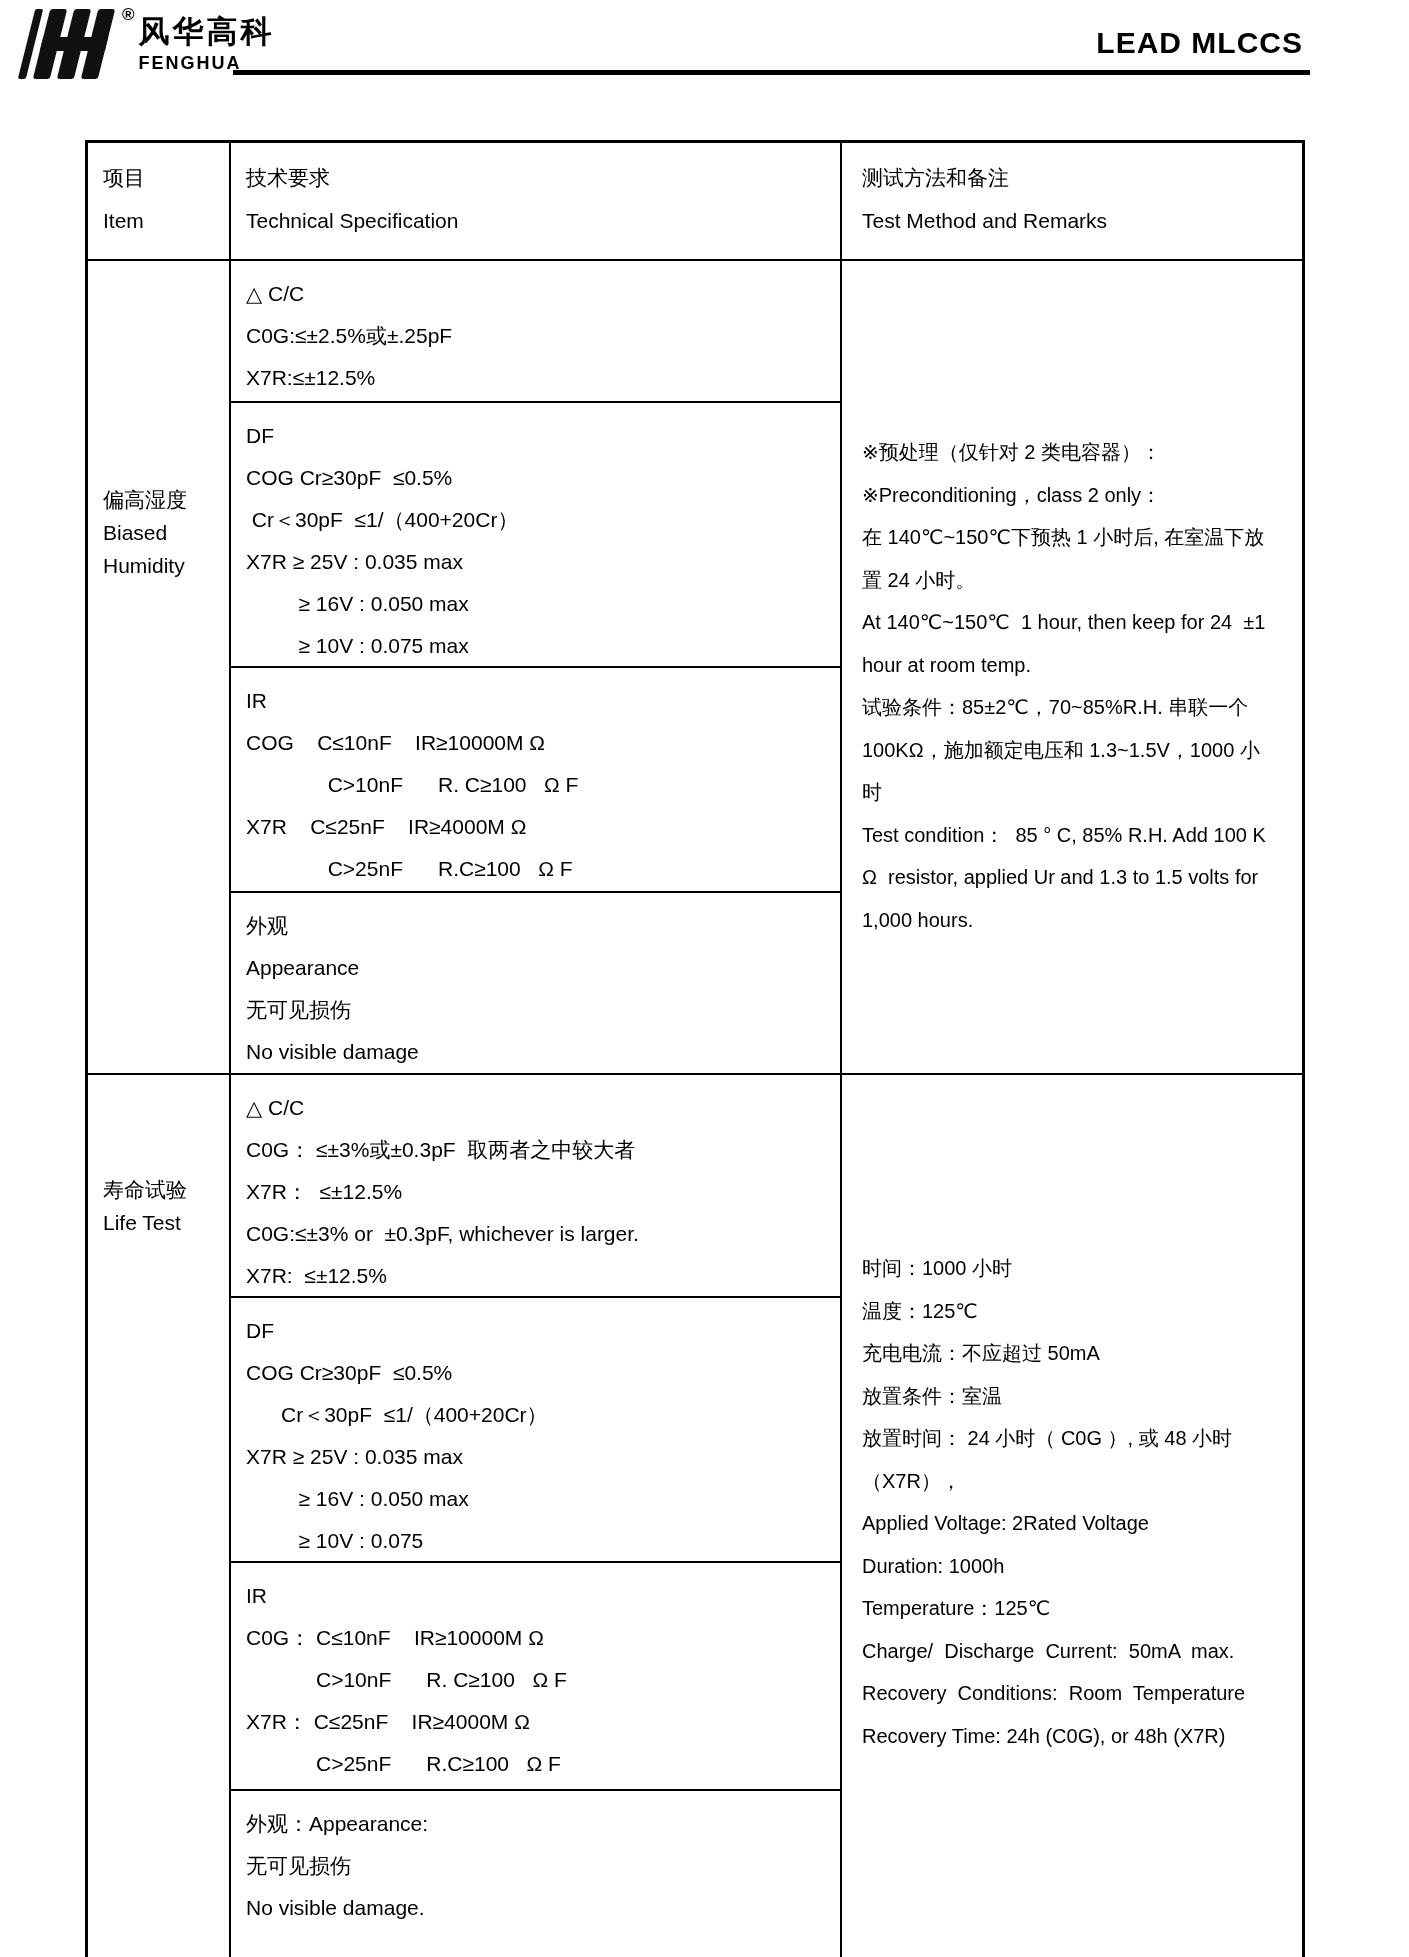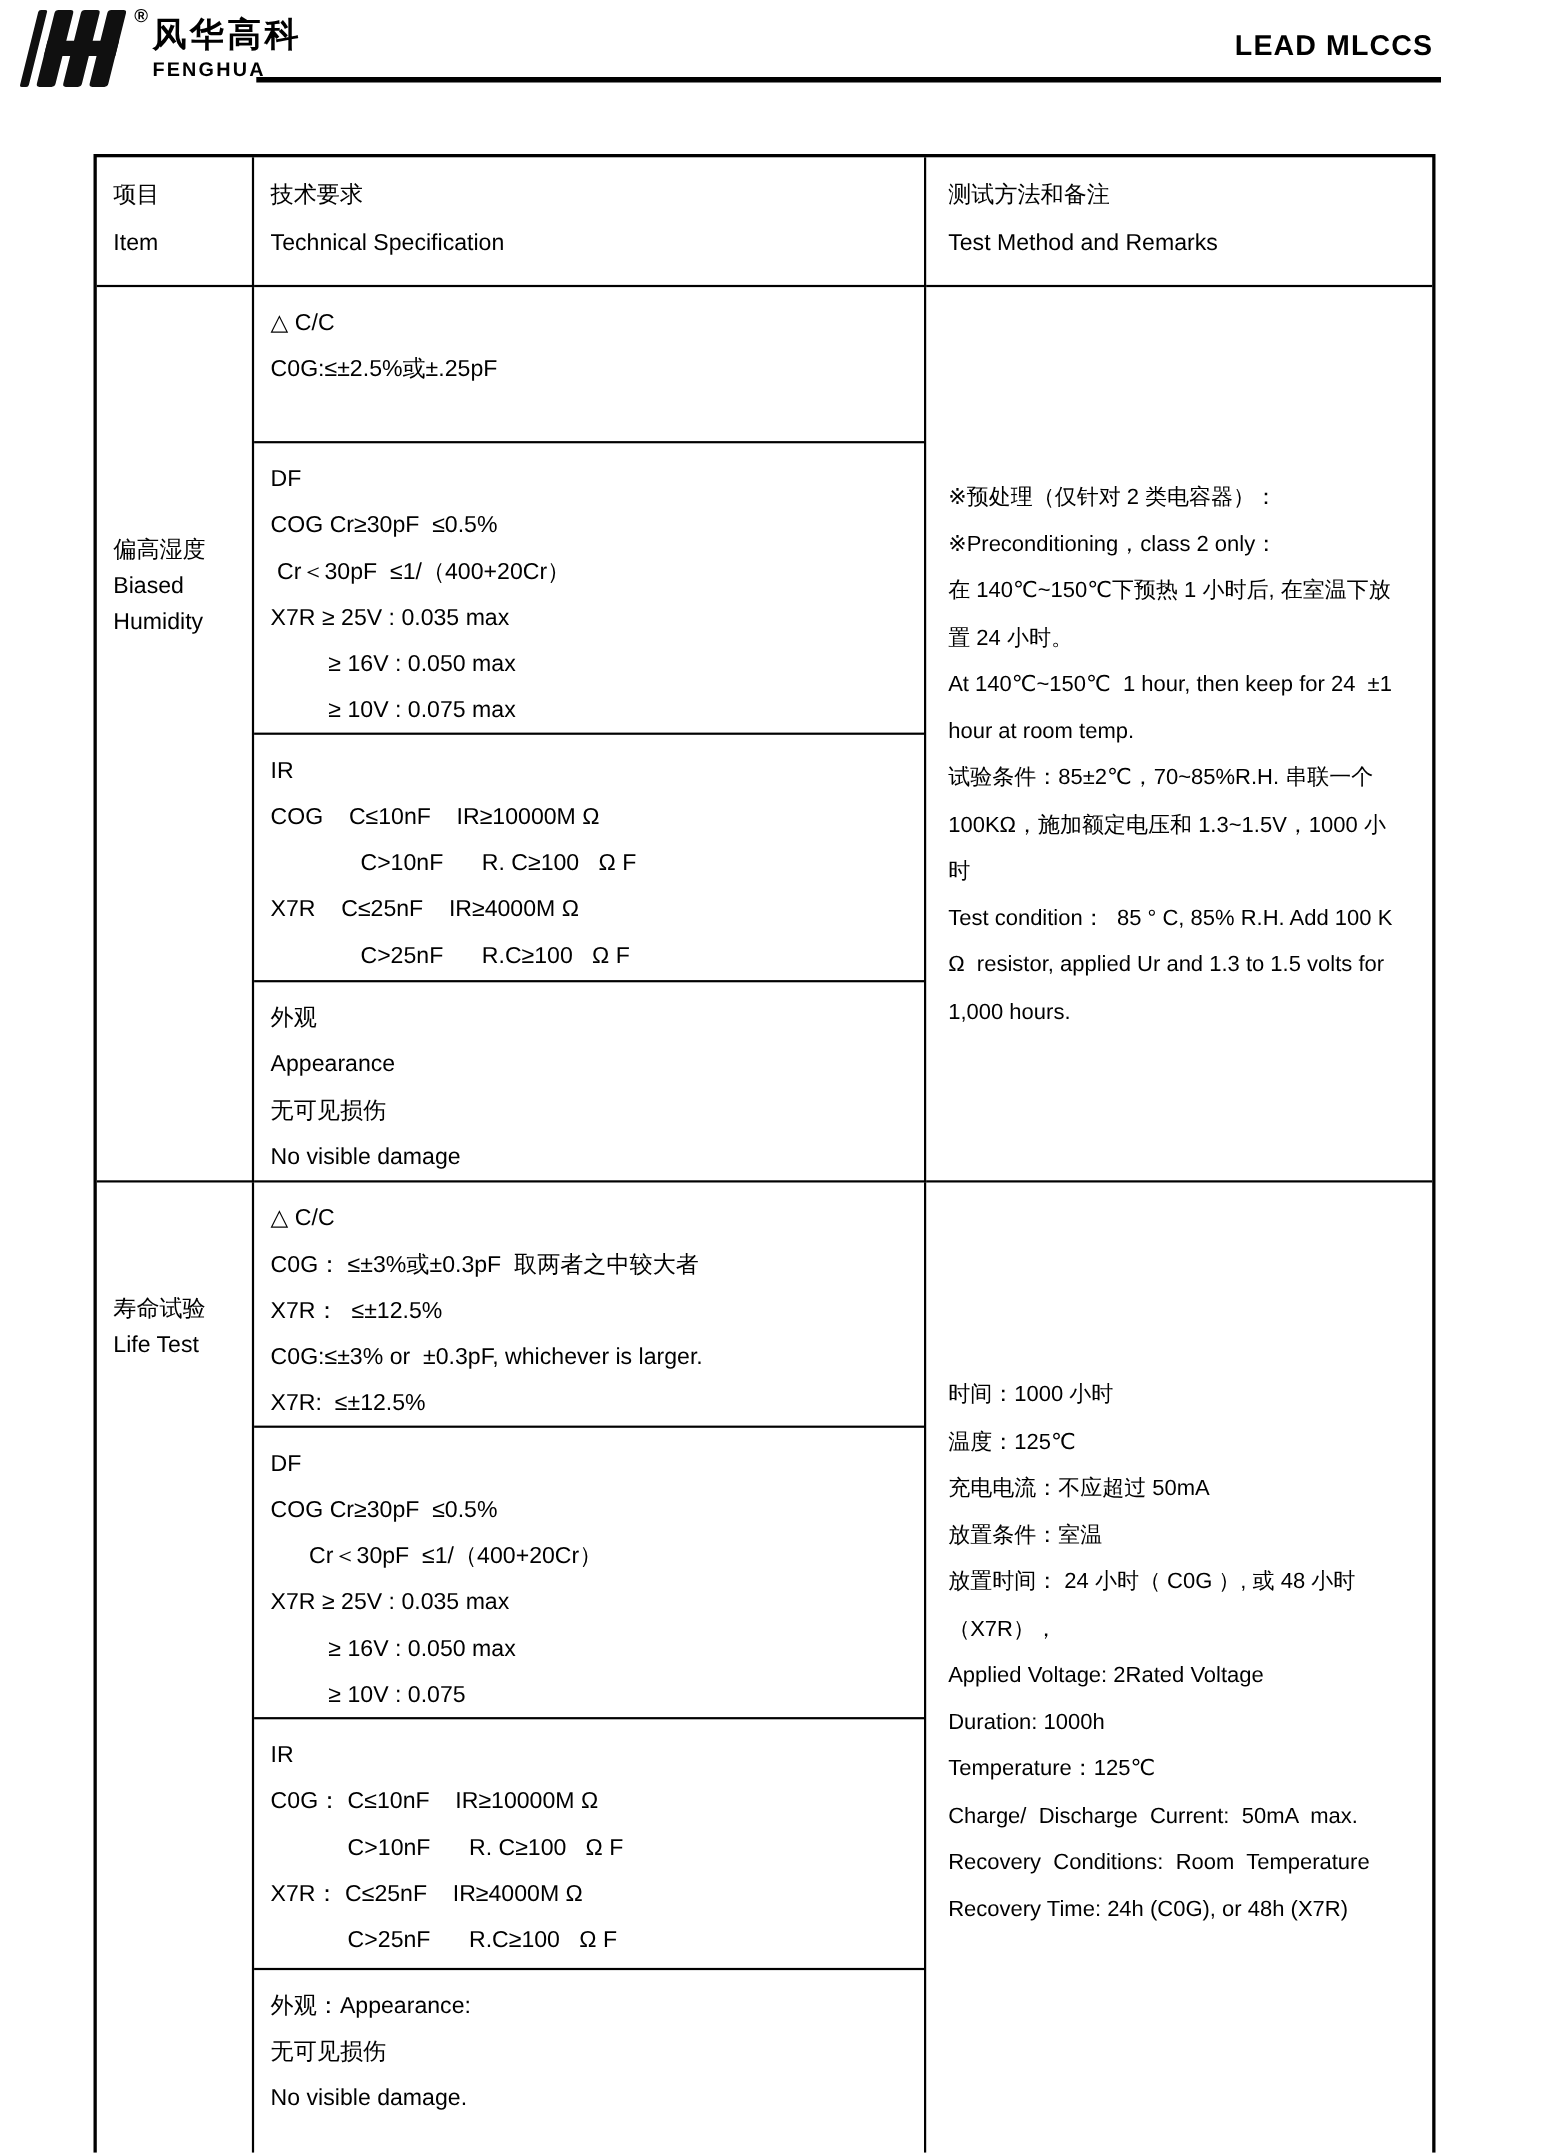--- a/index.html
+++ b/index.html
@@ -8,21 +8,21 @@
   .line{white-space:pre;}
 
   
   .logo{position:absolute;left:16px;top:6px;display:flex;align-items:flex-start;}
   .logo-mark{display:block;}
   .logo-mark rect{fill:#101010;}
   .logo-reg{font-size:17px;line-height:17px;margin:0 4px 0 2px;font-weight:bold;}
   .logo-text{margin-top:9px;}
   .logo-cn{font-size:31px;font-weight:bold;letter-spacing:3px;line-height:34px;}
   .logo-en{font-size:18px;font-weight:bold;letter-spacing:2px;line-height:29px;}
-  .doc-title{position:absolute;top:26px;right:106px;font-size:26px;font-weight:bold;letter-spacing:1px;}
+  .doc-title{position:absolute;top:26px;right:106px;font-size:30px;font-weight:bold;letter-spacing:1px;}
   .header-rule{position:absolute;left:233px;top:70px;width:1077px;height:5px;background:#000;}
 
   
   .spec-table{position:absolute;left:85px;top:140px;width:1220px;height:1910px;
               box-sizing:border-box;border:3px solid #000;
               display:grid;grid-template-columns:143px 611px 1fr;grid-template-rows:118px 814px 1fr;}
   .cell{box-sizing:border-box;font-size:21px;}
   .b-r{border-right:2px solid #000;}
   .b-b{border-bottom:2px solid #000;}
   .head{padding:13px 0 0 15px;}
@@ -86,20 +86,21 @@
 
     <div class="cell item-cell pad-r1 b-r b-b">
         <div class="line">偏高湿度</div>
         <div class="line">Biased</div>
         <div class="line">Humidity</div>
       </div>
     <div class="cell spec-wrap b-r b-b">
       <div class="blk blk-b h142">
           <div class="line">△ C/C</div>
           <div class="line">C0G:≤±2.5%或±.25pF</div>
+          <div class="line">X7R:≤±12.5%</div>
         </div>
       <div class="blk blk-b h265">
           <div class="line">DF</div>
           <div class="line">COG Cr≥30pF  ≤0.5%</div>
           <div class="line"> Cr＜30pF  ≤1/（400+20Cr）</div>
           <div class="line">X7R ≥ 25V : 0.035 max</div>
           <div class="line">         ≥ 16V : 0.050 max</div>
           <div class="line">         ≥ 10V : 0.075 max</div>
         </div>
       <div class="blk blk-b h225">

